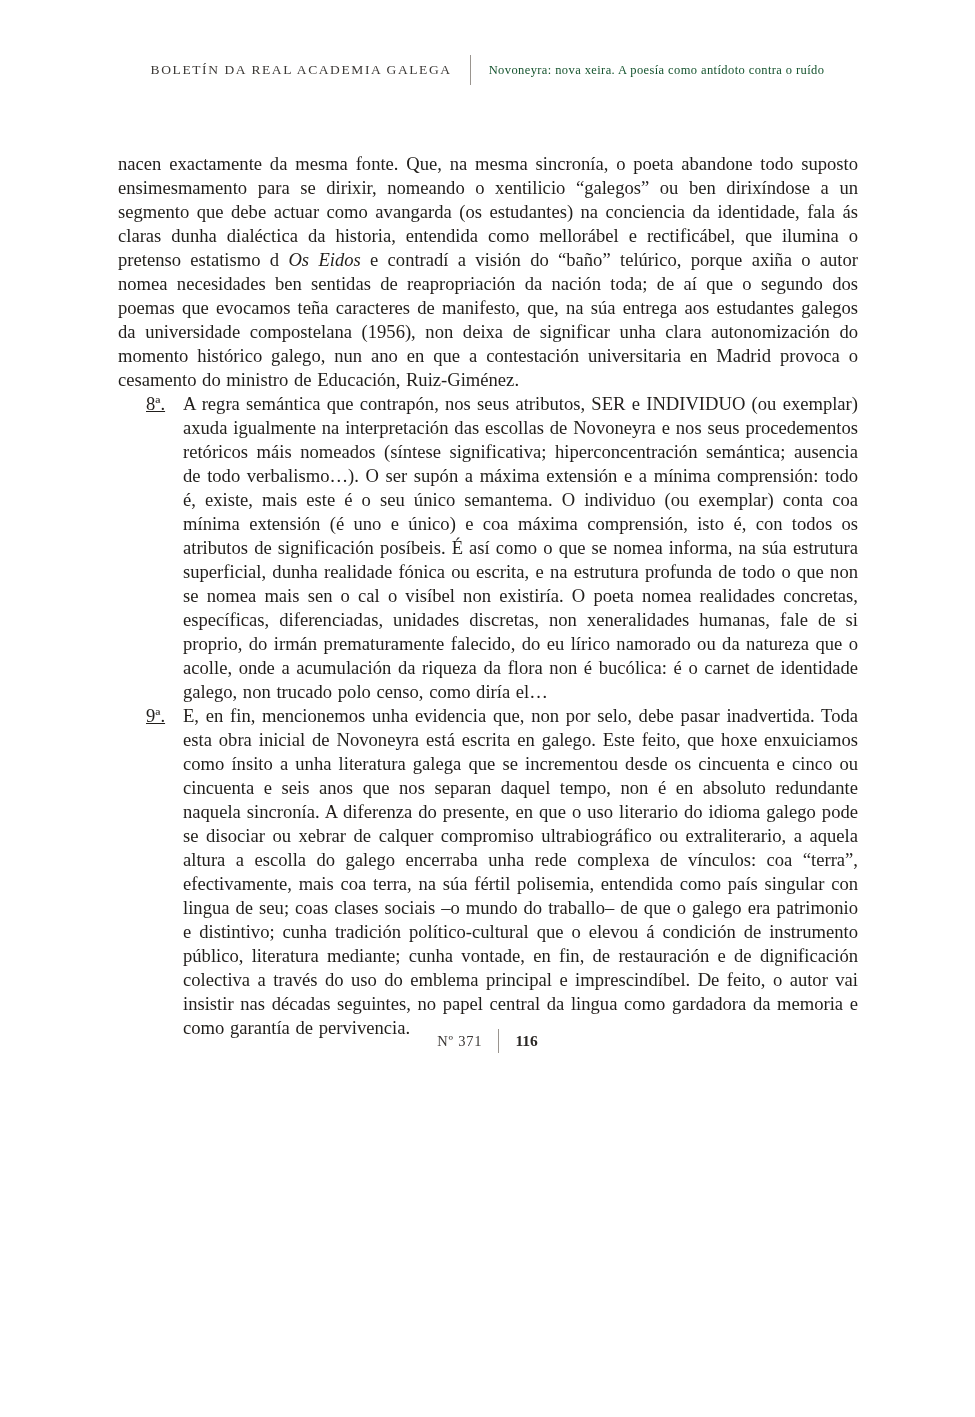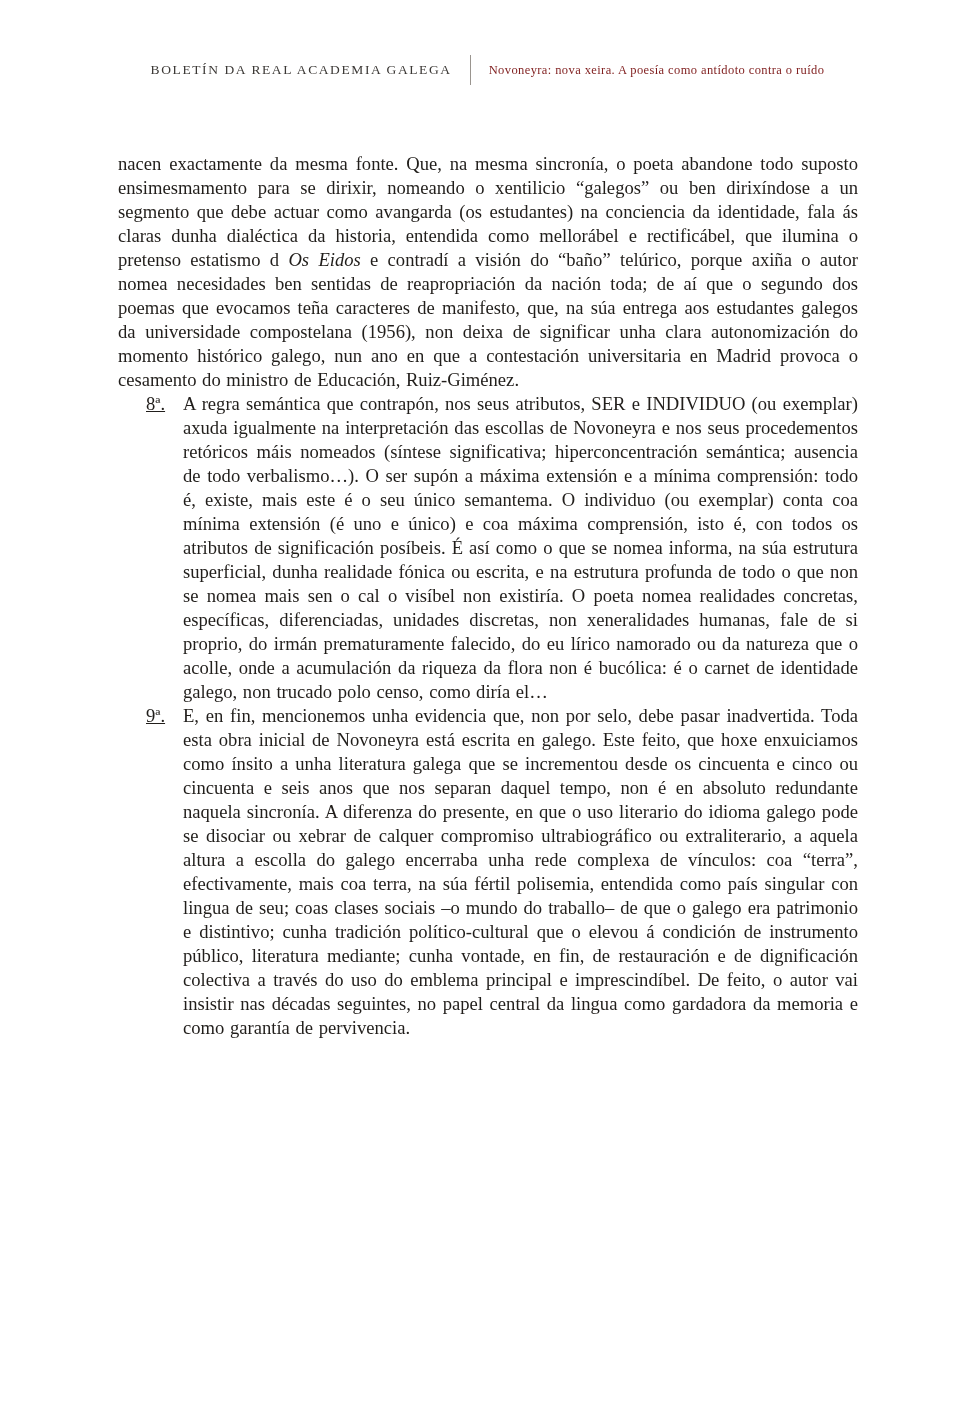--- a/index.html
+++ b/index.html
@@ -37,21 +37,21 @@
   }
   .header-divider {
     width: 1px;
     height: 30px;
     background: #8a8populateryl;
     background: #9a958f;
   }
   .article-title {
     font-size: 12.5px;
     letter-spacing: 0.4px;
-    color: #7f1d1d;
+    color: #14532d;
     white-space: nowrap;
   }
 
   
   .body-text {
     position: absolute;
     top: 152px;
     left: 118px;
     width: 740px;
     font-size: 18.6px;
@@ -127,14 +127,19 @@
       <span>A regra semántica que contrapón, nos seus atributos, SER e INDIVIDUO (ou exemplar) axuda igualmente na interpretación das escollas de Novoneyra e nos seus procedementos retóricos máis nomeados (síntese significativa; hiperconcentración semántica; ausencia de todo verbalismo…). O ser supón a máxima extensión e a mínima comprensión: todo é, existe, mais este é o seu único semantema. O individuo (ou exemplar) conta coa mínima extensión (é uno e único) e coa máxima comprensión, isto é, con todos os atributos de significación posíbeis. É así como o que se nomea informa, na súa estrutura superficial, dunha realidade fónica ou escrita, e na estrutura profunda de todo o que non se nomea mais sen o cal o visíbel non existiría. O poeta nomea realidades concretas, específicas, diferenciadas, unidades discretas, non xeneralidades humanas, fale de si proprio, do irmán prematuramente falecido, do eu lírico namorado ou da natureza que o acolle, onde a acumulación da riqueza da flora non é bucólica: é o carnet de identidade galego, non trucado polo censo, como diría el…</span>
     </div>
 
     <div class="list-item">
       <span class="item-marker">9ª.</span>
       <span>E, en fin, mencionemos unha evidencia que, non por selo, debe pasar inadvertida. Toda esta obra inicial de Novoneyra está escrita en galego. Este feito, que hoxe enxuiciamos como ínsito a unha literatura galega que se incrementou desde os cincuenta e cinco ou cincuenta e seis anos que nos separan daquel tempo, non é en absoluto redundante naquela sincronía. A diferenza do presente, en que o uso literario do idioma galego pode se disociar ou xebrar de calquer compromiso ultrabiográfico ou extraliterario, a aquela altura a escolla do galego encerraba unha rede complexa de vínculos: coa “terra”, efectivamente, mais coa terra, na súa fértil polisemia, entendida como país singular con lingua de seu; coas clases sociais –o mundo do traballo– de que o galego era patrimonio e distintivo; cunha tradición político-cultural que o elevou á condición de instrumento público, literatura mediante; cunha vontade, en fin, de restauración e de dignificación colectiva a través do uso do emblema principal e imprescindíbel. De feito, o autor vai insistir nas décadas seguintes, no papel central da lingua como gardadora da memoria e como garantía de pervivencia.</span>
     </div>
 
   </div>
 
+  <div class="footer">
+    <span class="issue-number">Nº 371</span>
+    <span class="footer-divider"></span>
+    <span class="page-number">116</span>
+  </div>
 
 </div>
 
 </body></html>

